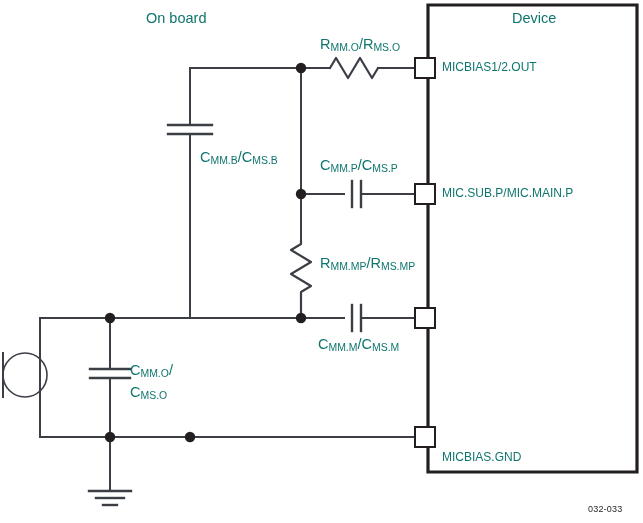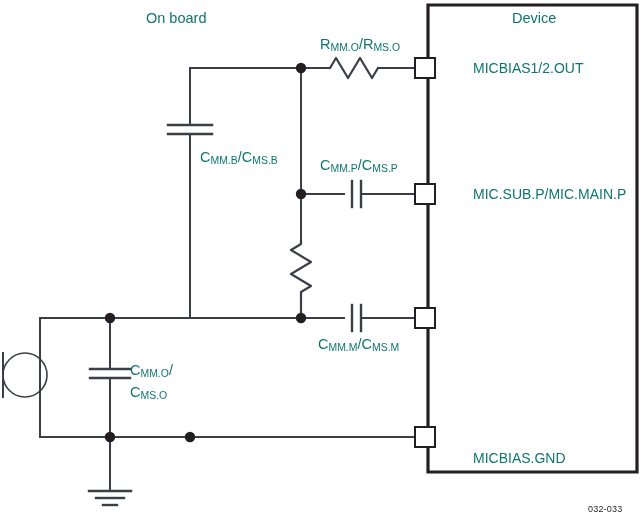--- a/index.html
+++ b/index.html
@@ -33,21 +33,21 @@
     white-space: nowrap;
     line-height: 1;
   }
   .lbl sub {
     font-size: 0.72em;
     vertical-align: baseline;
     position: relative;
     top: 0.22em;
   }
   .section-title { font-size: 14.5px; }
-  .pin-label { font-size: 14px; margin-left: 31px; }
+  .pin-label { font-size: 12px; }
   .comp-label { font-size: 14.5px; }
   .figure-id {
     font-size: 9px;
     color: #231f20;
     letter-spacing: 0.2px;
   }
 </style>
 </head>
 <body>
 
@@ -162,20 +162,23 @@
   </div>
 
   <div class="lbl comp-label" style="left:200px; top:150px;">
     <span>C</span><sub>MM.B</sub><span>/</span><span>C</span><sub>MS.B</sub>
   </div>
 
   <div class="lbl comp-label" style="left:320px; top:158px;">
     <span>C</span><sub>MM.P</sub><span>/</span><span>C</span><sub>MS.P</sub>
   </div>
 
+  <div class="lbl comp-label" style="left:320px; top:256px;">
+    <span>R</span><sub>MM.MP</sub><span>/</span><span>R</span><sub>MS.MP</sub>
+  </div>
 
   <div class="lbl comp-label" style="left:318px; top:337px;">
     <span>C</span><sub>MM.M</sub><span>/</span><span>C</span><sub>MS.M</sub>
   </div>
 
   <div class="lbl comp-label" style="left:130px; top:363px;">
     <span>C</span><sub>MM.O</sub><span>/</span>
   </div>
   <div class="lbl comp-label" style="left:130px; top:385px;">
     <span>C</span><sub>MS.O</sub>

